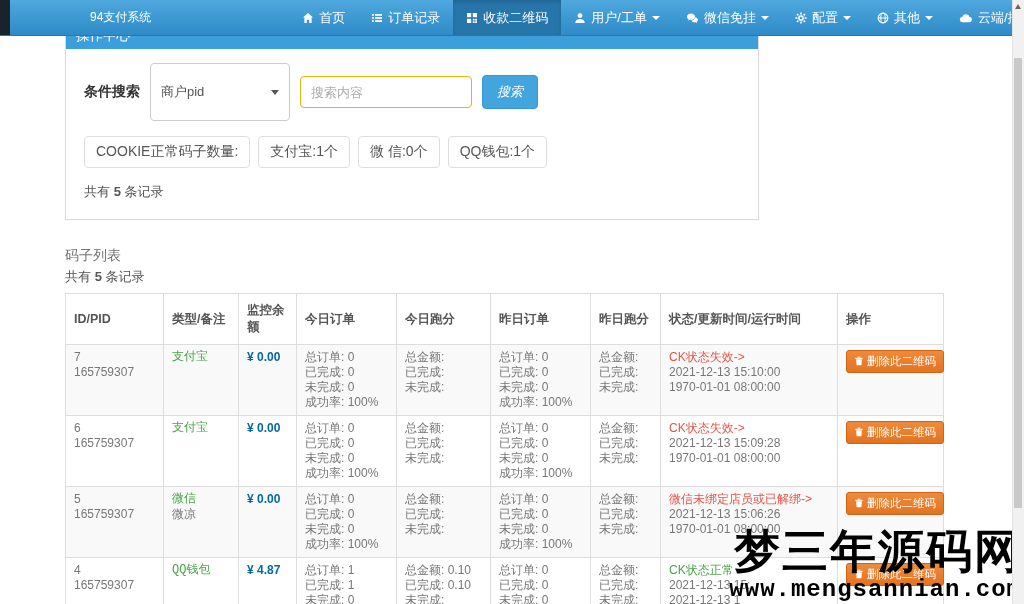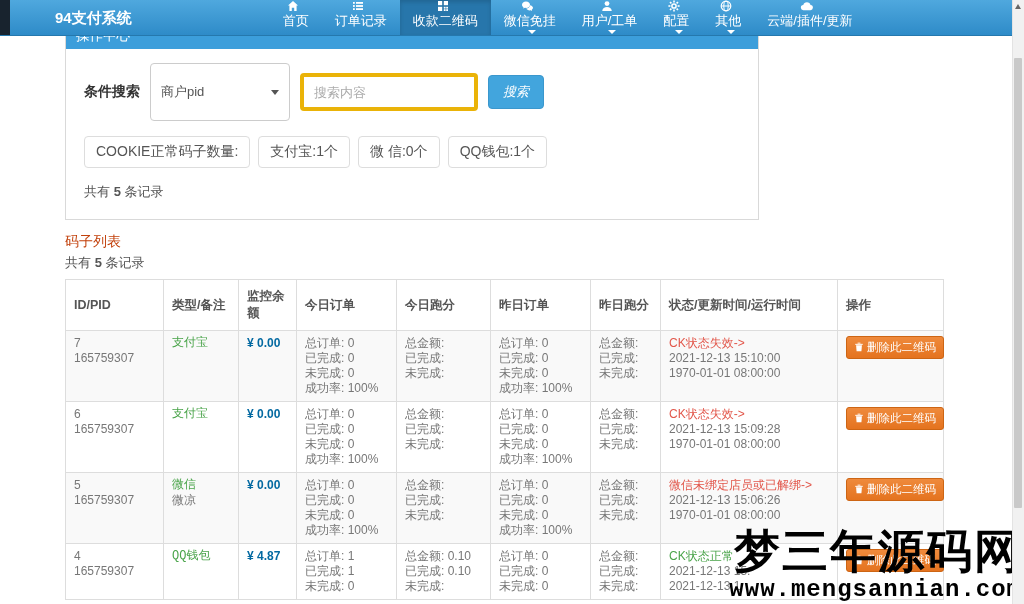--- a/index.html
+++ b/index.html
@@ -3,51 +3,51 @@
 <meta charset="utf-8">
 <style>
   html,body{margin:0;padding:0;background:#fff;}
   #screen{position:relative;width:1024px;height:604px;overflow:hidden;background:#fff;
     font-family:"Liberation Sans","DejaVu Sans",sans-serif;}
 
   
   .navbar{position:relative;height:35px;background:linear-gradient(#4fa8de,#2e8bc8);
     border-bottom:1px solid #2578ad;display:flex;align-items:stretch;z-index:5;}
   .navbar-dark-edge{position:absolute;left:0;top:0;width:10px;height:35px;background:#18232e;}
-  .brand{margin-left:55px;color:#fff;font-size:15px;font-weight:bold;line-height:35px;white-space:nowrap;}
+  .brand{margin-left:90px;color:#fff;font-size:12px;font-weight:normal;line-height:35px;white-space:nowrap;}
   .nav-items{display:flex;margin-left:138px;align-items:stretch;}
-  .nav-item{display:flex;align-items:center;padding:0 13px;color:#fff;font-size:13px;cursor:pointer;white-space:nowrap;flex-direction:column;}
+  .nav-item{display:flex;align-items:center;padding:0 13px;color:#fff;font-size:13px;cursor:pointer;white-space:nowrap;}
   .nav-item.active{background:#2776ab;box-shadow:inset 0 2px 4px rgba(0,0,0,.15);}
   .nav-item .nicon{display:inline-flex;margin-right:5px;}
   .caret{display:inline-block;margin-left:5px;width:0;height:0;border-left:4px solid transparent;
     border-right:4px solid transparent;border-top:4px solid #fff;}
 
   
   .panel{margin-left:65px;width:694px;background:#fff;border:1px solid #d9d9d9;border-top:none;box-sizing:border-box;}
   .panel-heading{height:13px;background:#3c9edb;position:relative;overflow:hidden;}
   .panel-heading span{position:absolute;top:-9px;left:10px;color:#fff;font-size:13.5px;}
   .panel-body{padding:14px 18px 18px 18px;}
   .search-row{display:flex;align-items:center;gap:10px;}
   .search-label{font-size:14px;font-weight:bold;color:#333;}
   .fake-select{width:118px;height:32px;border:1px solid #ccc;border-radius:4px;display:flex;align-items:center;
     padding:12px 10px;font-size:13px;color:#555;justify-content:space-between;background:#fff;cursor:pointer;}
   .sel-caret{width:0;height:0;border-left:4px solid transparent;border-right:4px solid transparent;border-top:5px solid #555;}
-  .search-input{width:150px;height:30px;border:4px solid #eab308;border-radius:4px;padding:0 10px;font-size:13px;color:#555;outline:none;}
+  .search-input{width:150px;height:30px;border:1px solid #eab308;border-radius:4px;padding:0 10px;font-size:13px;color:#555;outline:none;}
   .search-input::placeholder{color:#aaa;}
   .search-btn{height:34px;padding:0 14px;background:#42a5dd;border:1px solid #3a97cd;border-radius:4px;
     color:#fff;font-size:13px;cursor:pointer;font-style:italic;}
   .badge-row{margin-top:15px;display:flex;gap:8px;}
   .stat-badge{display:inline-block;padding:6px 11px;border:1px solid #ddd;border-radius:4px;background:#fff;
     font-size:14px;color:#555;white-space:nowrap;}
   .record-count{margin-top:15px;font-size:13px;color:#555;}
   .record-count b{font-weight:bold;}
 
   
   .list-section{margin-left:65px;width:878px;}
-  .list-title{margin-top:13px;font-size:14px;color:#c2410c;}
+  .list-title{margin-top:27px;font-size:14px;color:#737373;}
   .list-count{margin-top:3px;margin-bottom:7px;font-size:13px;color:#555;}
   table.code-table{width:878px;border-collapse:collapse;table-layout:fixed;background:#fff;}
   .code-table th{border:1px solid #ddd;padding:8px;font-size:12.5px;font-weight:bold;color:#555;text-align:left;background:#fff;}
   .code-table td{border:1px solid #ddd;padding:5px 8px;font-size:12px;color:#777;vertical-align:top;line-height:15px;}
   .code-table tbody tr:nth-child(odd){background:#f9f9f9;}
   .cell-line{line-height:15px;min-height:15px;}
   .type-name{line-height:15px;font-family:Liberation Mono, monospace;}
   .green{color:#4aa44a;}
   .red{color:#e2574b;}
   .balance{color:#0369a1;font-weight:bold;}
@@ -105,36 +105,36 @@
               <rect x="6.8" y="6.8" width="1.8" height="1.8"></rect>
               <rect x="9.2" y="9.2" width="1.8" height="1.8"></rect>
               <rect x="9.2" y="6.8" width="1.8" height="1.8"></rect>
               <rect x="6.8" y="9.2" width="1.8" height="1.8"></rect>
             </svg>
           </span>
           <span>收款二维码</span>
         </div>
         <div class="nav-item">
           <span class="nicon">
+            <svg width="12" height="12" viewBox="0 0 12 12" fill="#fff">
+              <circle cx="6" cy="3.6" r="2.4"></circle>
+              <path d="M1.2 11c.2-2.6 2.3-4 4.8-4s4.6 1.4 4.8 4z"></path>
+            </svg>
+          </span>
+          <span>用户/工单</span>
+          <span class="caret"></span>
+        </div>
+        <div class="nav-item">
+          <span class="nicon">
             <svg width="13" height="12" viewBox="0 0 13 12" fill="#fff">
               <path d="M5 1.5C2.7 1.5 1 3 1 4.8c0 1 .6 1.9 1.5 2.5L2.2 8.6l1.7-.8c.35.08.7.12 1.1.12 2.3 0 4-1.5 4-3.2S7.3 1.5 5 1.5z"></path>
               <path d="M8.9 5.2c1.8.2 3.1 1.3 3.1 2.6 0 .8-.5 1.5-1.2 2l.3 1.2-1.4-.7c-.3.06-.6.1-1 .1-1.6 0-2.9-.8-3.4-1.9 2.1-.2 3.6-1.6 3.6-3.3z"></path>
             </svg>
           </span>
           <span>微信免挂</span>
-          <span class="caret"></span>
-        </div>
-        <div class="nav-item">
-          <span class="nicon">
-            <svg width="12" height="12" viewBox="0 0 12 12" fill="#fff">
-              <circle cx="6" cy="3.6" r="2.4"></circle>
-              <path d="M1.2 11c.2-2.6 2.3-4 4.8-4s4.6 1.4 4.8 4z"></path>
-            </svg>
-          </span>
-          <span>用户/工单</span>
           <span class="caret"></span>
         </div>
         <div class="nav-item">
           <span class="nicon">
             <svg width="12" height="12" viewBox="0 0 12 12">
               <circle cx="6" cy="6" r="2.1" fill="none" stroke="#fff" stroke-width="1.5"></circle>
               <g stroke="#fff" stroke-width="1.6">
                 <line x1="6" y1="0.4" x2="6" y2="2.4"></line>
                 <line x1="6" y1="9.6" x2="6" y2="11.6"></line>
                 <line x1="0.4" y1="6" x2="2.4" y2="6"></line>

